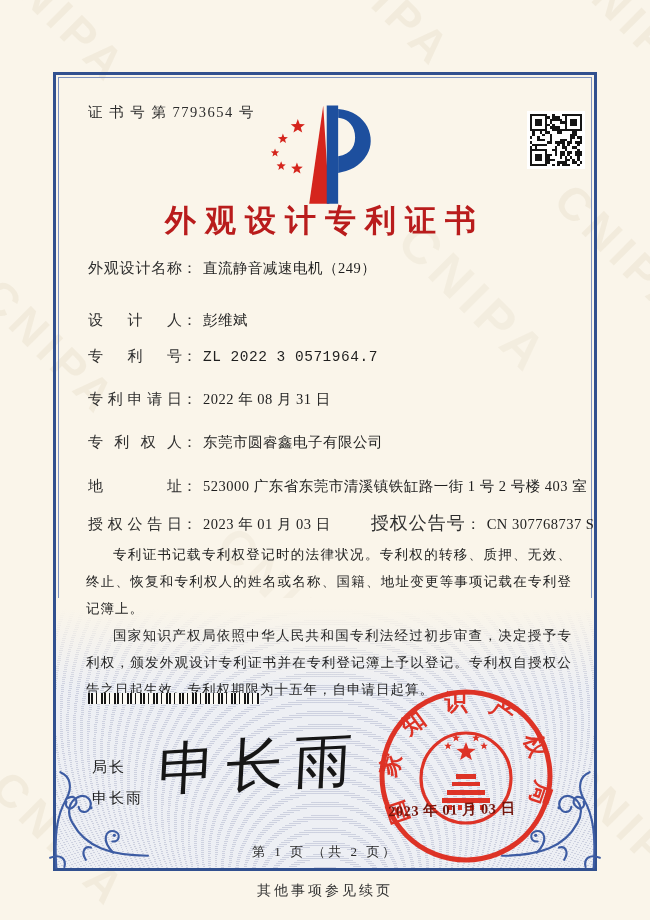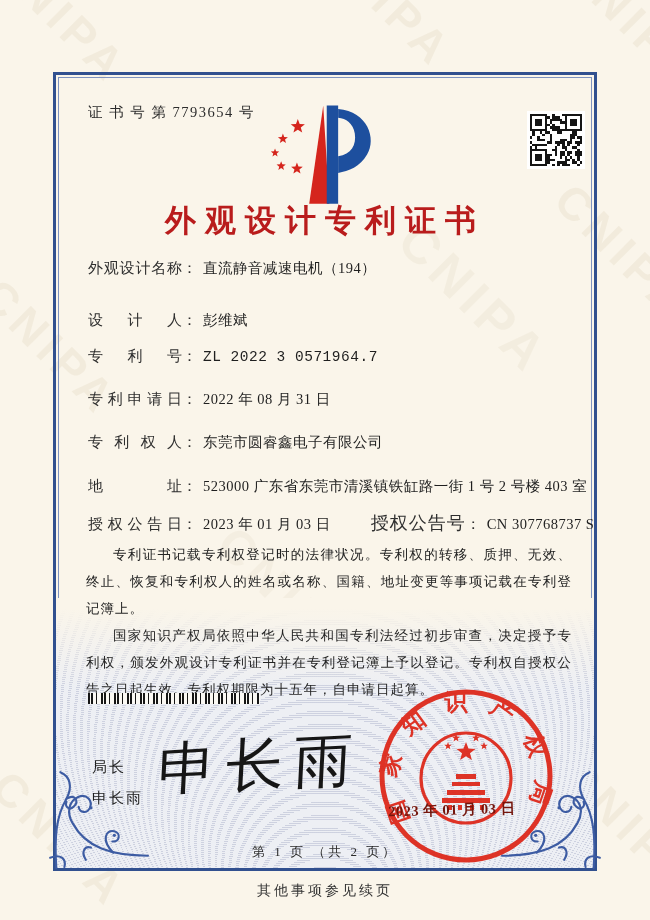--- a/index.html
+++ b/index.html
@@ -607,21 +607,21 @@
         <div></div>
         <div></div>
         <div class="on"></div>
         <div></div>
       </div>
   </div>
 
   <div class="doc-title">外观设计专利证书</div>
 
   <div class="field-row" style="top:259px;">
-    <span class="f-label">外观设计名称</span><span class="f-colon">：</span><span class="f-value">直流静音减速电机（194）</span>
+    <span class="f-label">外观设计名称</span><span class="f-colon">：</span><span class="f-value">直流静音减速电机（249）</span>
   </div>
   <div class="field-row" style="top:311px;font-family:Liberation Mono, monospace;">
     <span class="f-label">设计人</span><span class="f-colon">：</span><span class="f-value">彭维斌</span>
   </div>
   <div class="field-row" style="top:347px;font-family:Liberation Mono, monospace;">
     <span class="f-label">专利号</span><span class="f-colon">：</span><span class="f-value">ZL 2022 3 0571964.7</span>
   </div>
   <div class="field-row" style="top:390px;">
     <span class="f-label">专利申请日</span><span class="f-colon">：</span><span class="f-value">2022 年 08 月 31 日</span>
   </div>

